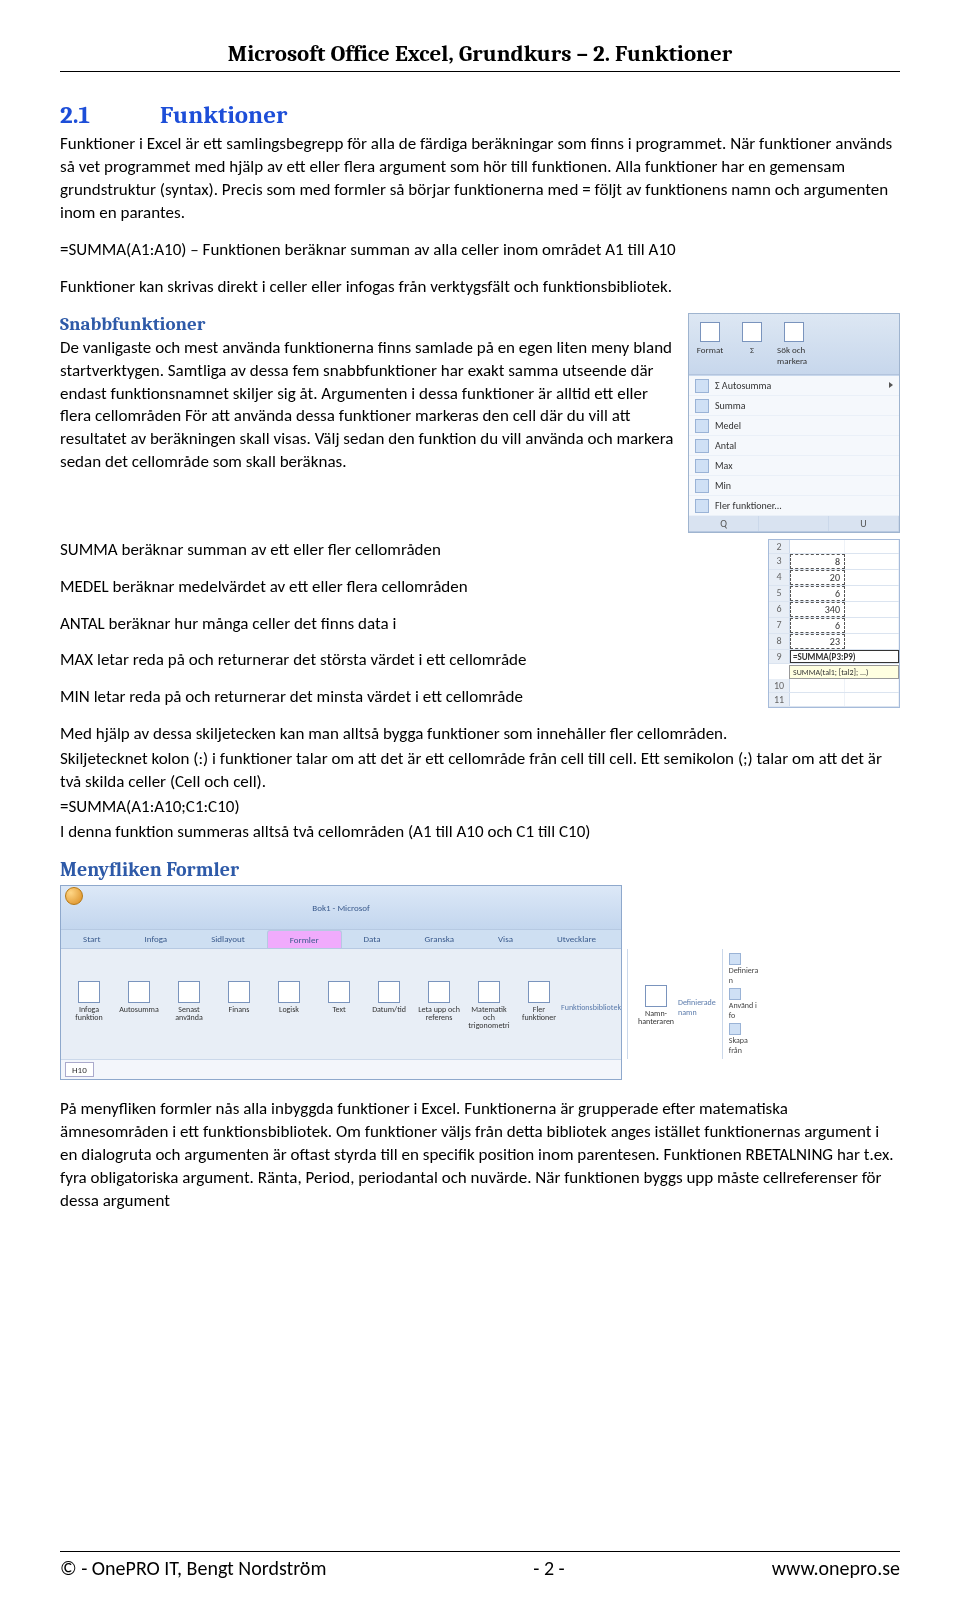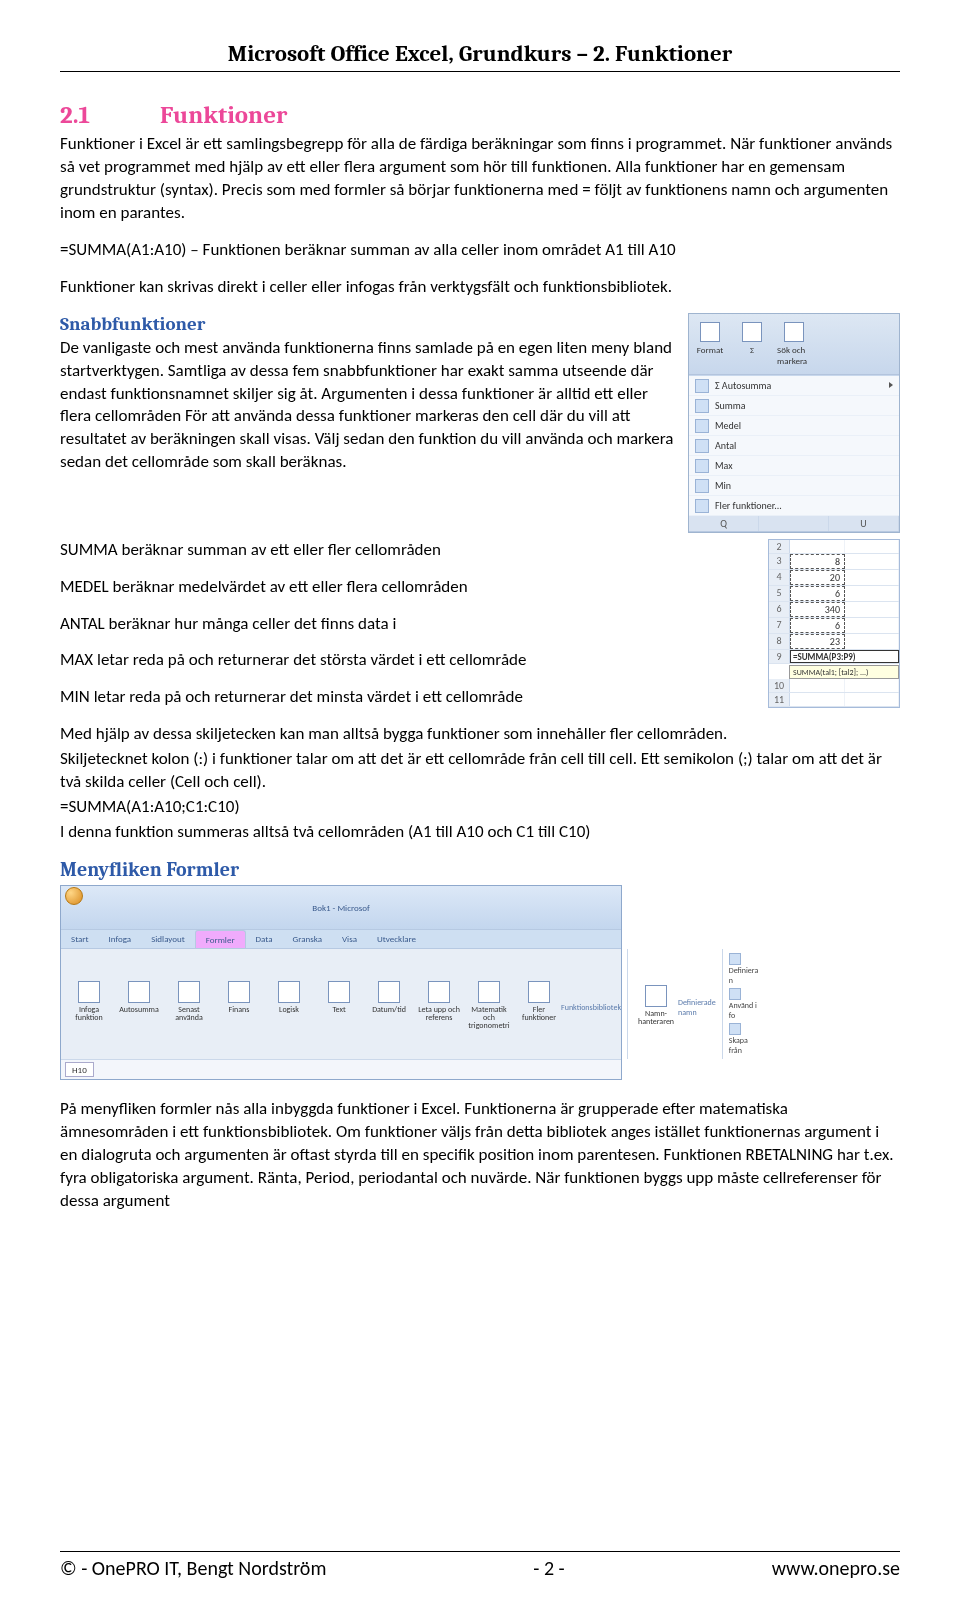--- a/index.html
+++ b/index.html
@@ -21,21 +21,21 @@
     text-align: center;
     margin: 0 0 4px 0;
   }
   .header-rule {
     border: none;
     border-top: 1.5px solid #000;
     margin: 0 0 28px 0;
   }
   .section-num {
     font-family: Cambria, Georgia, serif;
-    color: #ec4899;
+    color: #1d4ed8;
     font-size: 25px;
     margin: 0 0 4px 0;
   }
   .section-num .num {
     display: inline-block;
     width: 100px;
   }
   .body-text {
     font-size: 17px;
     line-height: 1.35;
@@ -163,21 +163,21 @@
     width:16px; height:16px; border-radius:50%;
     background: radial-gradient(circle at 30% 30%, #ffd787, #d98a1f);
     border:1px solid #b77812;
   }
   .ribbon-wide .tabs {
     background:#cedff2;
     display:flex; gap:0;
     border-bottom:1px solid #b6c9e2;
   }
   .ribbon-wide .tabs span {
-    padding:3px 10px; color:#3a5a8c; font-size:9px;
+    padding:3px 22px; color:#3a5a8c; font-size:9px;
   }
   .ribbon-wide .tabs span.active {
     background:#f0abfc; border:1px solid #b6c9e2; border-bottom:none;
     border-radius:3px 3px 0 0;
   }
   .ribbon-wide .groups {
     display:flex; align-items:stretch;
   }
   .ribbon-wide .group {
     border-right:1px solid #cbd8ea;

